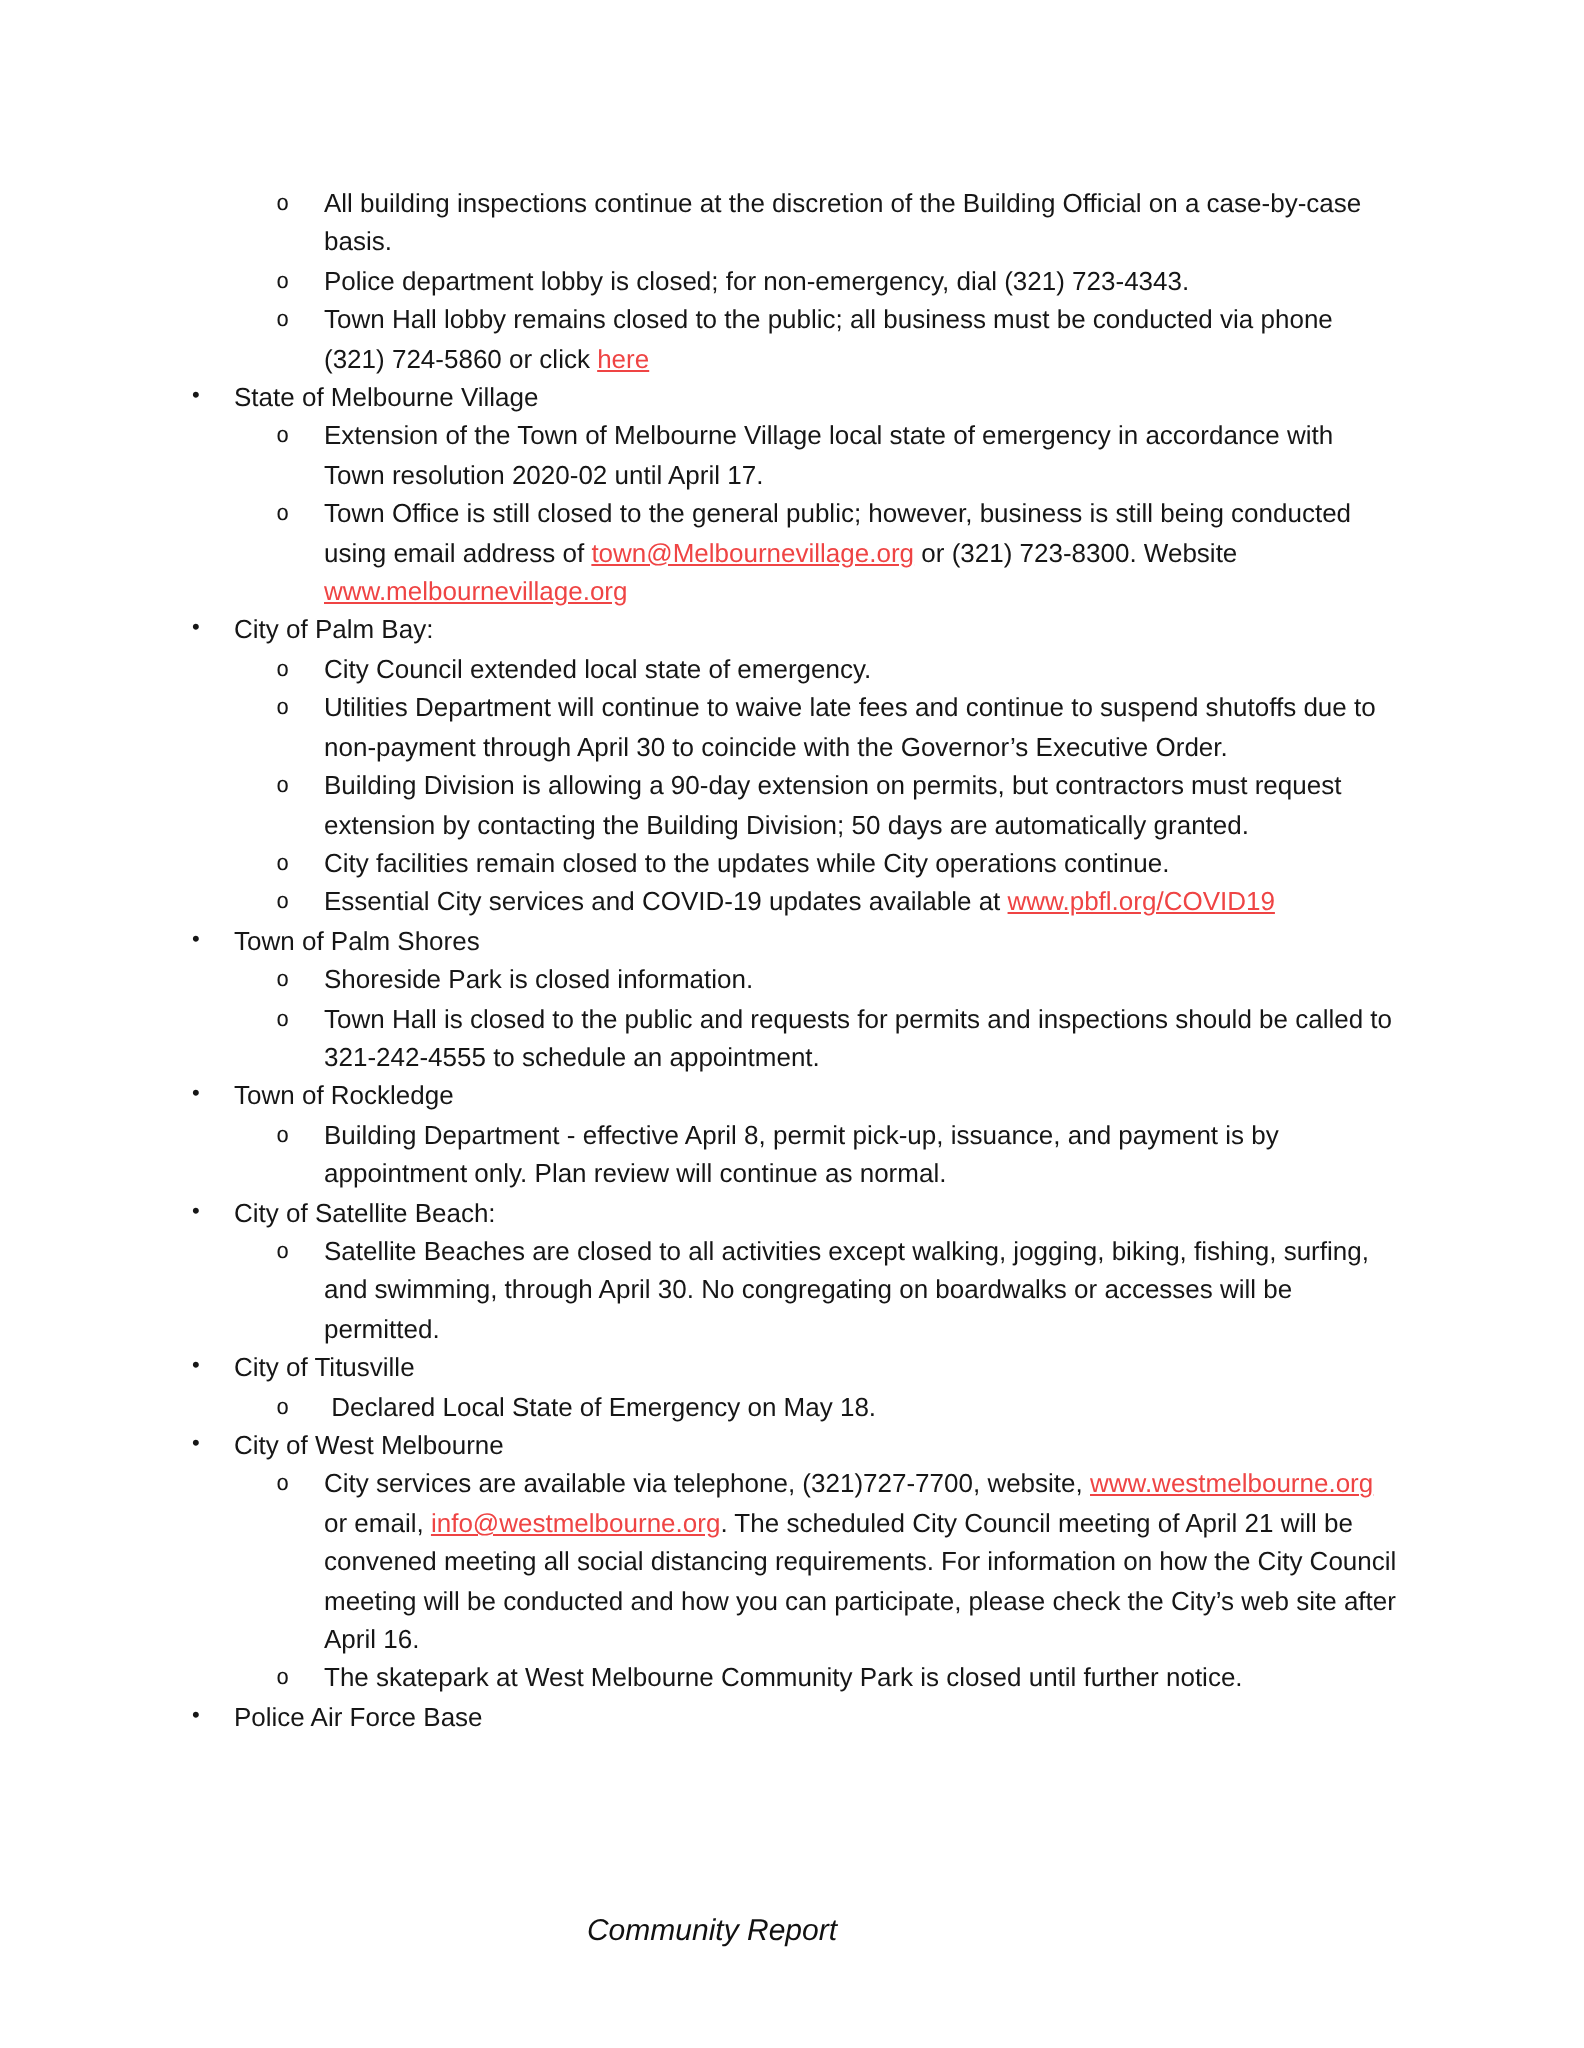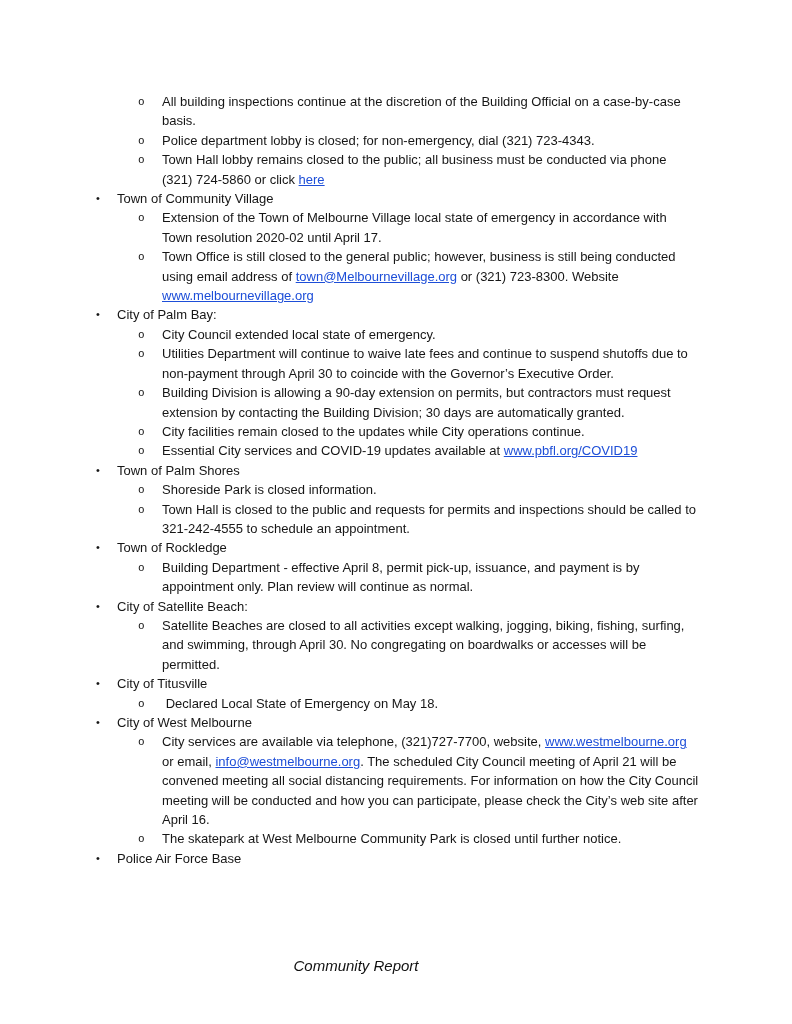--- a/index.html
+++ b/index.html
@@ -47,21 +47,21 @@
   .l2 .bullet {
     flex: none;
     width: 24px;
     font-family: "DejaVu Sans Mono", monospace;
     font-size: 11px;
   }
   .l2 .content {
     width: 537px;
   }
   a.doclink {
-    color: #1d4ed8;
+    color: #ef4444;
     text-decoration: underline;
     cursor: pointer;
   }
   .footer {
     position: absolute;
     top: 956px;
     left: 0;
     width: 712px;
     text-align: center;
     font-style: italic;
@@ -82,21 +82,21 @@
       <div class="item l2">
         <span class="bullet">o</span>
         <span class="content"><span>Police department lobby is closed; for non-emergency, dial (321) 723-4343.</span></span>
       </div>
       <div class="item l2">
         <span class="bullet">o</span>
         <span class="content"><span>Town Hall lobby remains closed to the public; all business must be conducted via phone (321) 724-5860 or click </span><a class="doclink" href="#">here</a></span>
       </div>
       <div class="item l1">
         <span class="bullet">•</span>
-        <span class="content"><span>Town of Community Village</span></span>
+        <span class="content"><span>State of Melbourne Village</span></span>
       </div>
       <div class="item l2">
         <span class="bullet">o</span>
         <span class="content"><span>Extension of the Town of Melbourne Village local state of emergency in accordance with Town resolution 2020-02 until April 17.</span></span>
       </div>
       <div class="item l2">
         <span class="bullet">o</span>
         <span class="content"><span>Town Office is still closed to the general public; however, business is still being conducted using email address of </span><a class="doclink" href="#">town@Melbournevillage.org</a><span> or (321) 723-8300. Website </span><a class="doclink" href="#">www.melbournevillage.org</a></span>
       </div>
       <div class="item l1">
@@ -106,21 +106,21 @@
       <div class="item l2">
         <span class="bullet">o</span>
         <span class="content"><span>City Council extended local state of emergency.</span></span>
       </div>
       <div class="item l2">
         <span class="bullet">o</span>
         <span class="content"><span>Utilities Department will continue to waive late fees and continue to suspend shutoffs due to non-payment through April 30 to coincide with the Governor’s Executive Order.</span></span>
       </div>
       <div class="item l2">
         <span class="bullet">o</span>
-        <span class="content"><span>Building Division is allowing a 90-day extension on permits, but contractors must request extension by contacting the Building Division; 30 days are automatically granted.</span></span>
+        <span class="content"><span>Building Division is allowing a 90-day extension on permits, but contractors must request extension by contacting the Building Division; 50 days are automatically granted.</span></span>
       </div>
       <div class="item l2">
         <span class="bullet">o</span>
         <span class="content"><span>City facilities remain closed to the updates while City operations continue.</span></span>
       </div>
       <div class="item l2">
         <span class="bullet">o</span>
         <span class="content"><span>Essential City services and COVID-19 updates available at </span><a class="doclink" href="#">www.pbfl.org/COVID19</a></span>
       </div>
       <div class="item l1">

